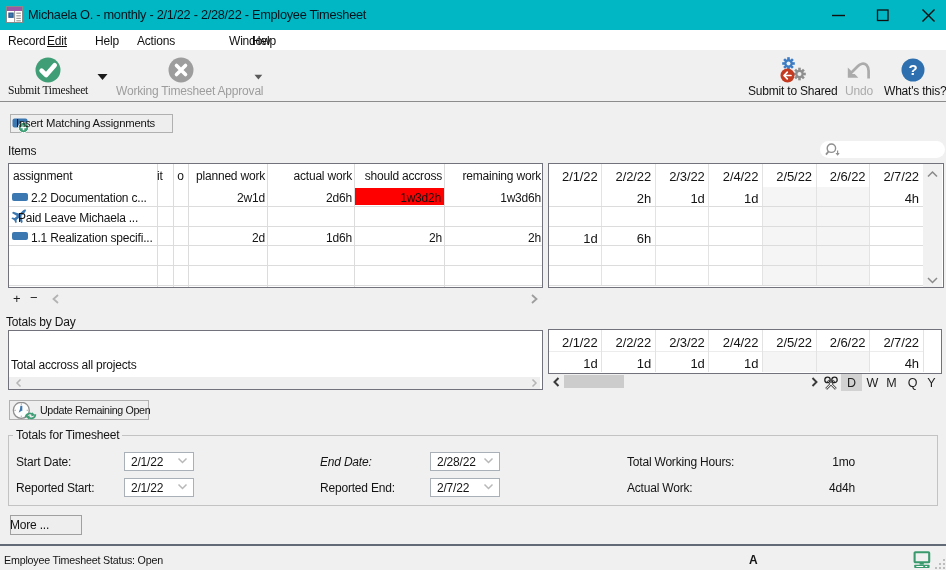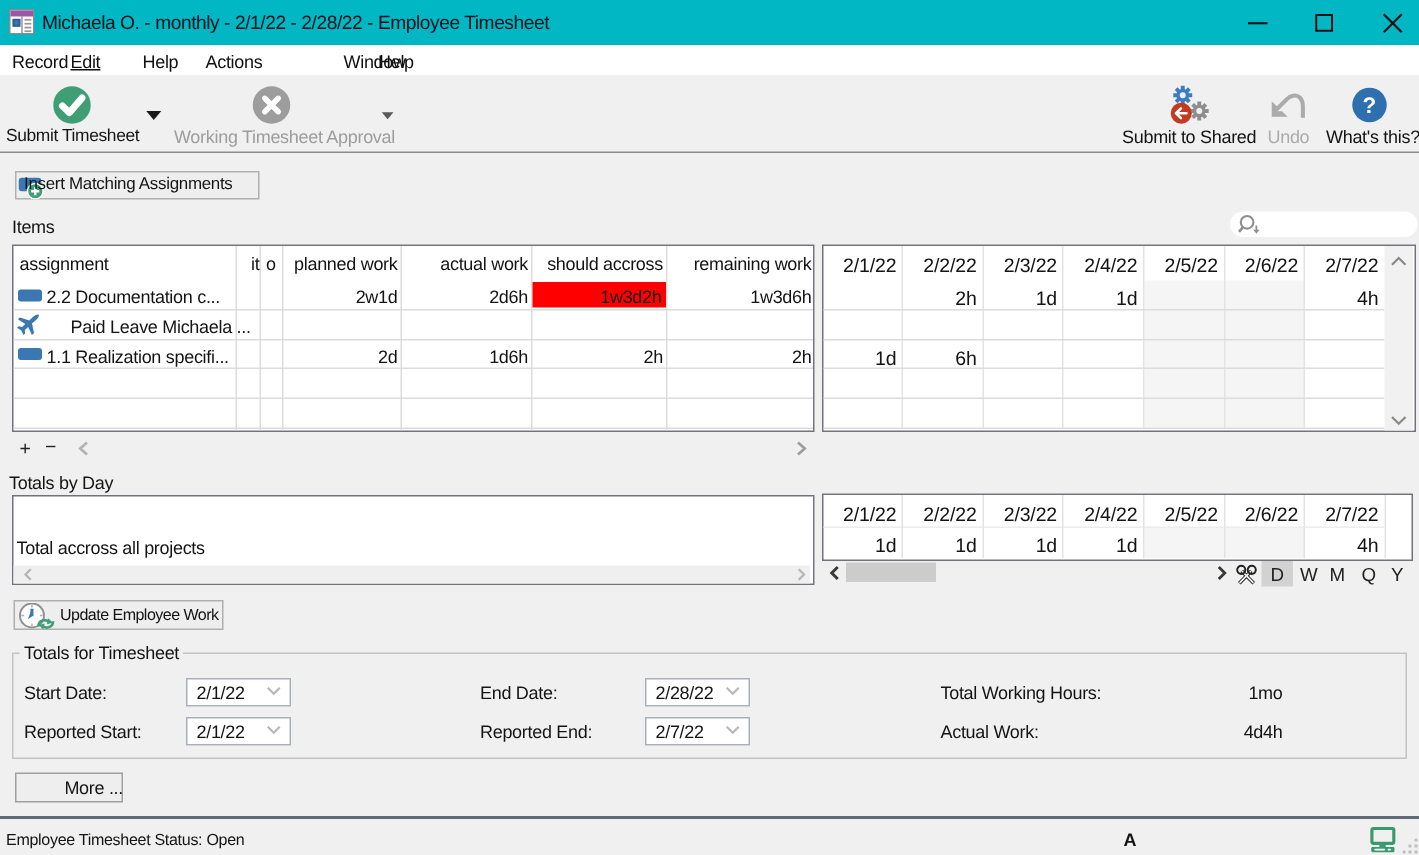--- a/index.html
+++ b/index.html
@@ -41,21 +41,21 @@
   <span class="ab" style="left:137px;">Actions</span>
   <span class="ab" style="left:193px;margin-left:36px;">Window</span>
   <span class="ab" style="left:252px;">Help</span>
 </div>
 
 <div class="ab" style="left:0;top:50px;width:946px;height:51px;background:#f0f0f0;border-bottom:1.5px solid #8c8c8c;"></div>
 <svg class="ab" style="left:35px;top:57px;" width="26" height="26" viewBox="0 0 26 26">
   <circle cx="13" cy="13" r="12.5" fill="#3f9e76"></circle>
   <path d="M6.6 13.6 L11.2 18.1 L19.7 8.3" fill="none" stroke="#fff" stroke-width="4.6" stroke-linecap="round" stroke-linejoin="round"></path>
 </svg>
-<div class="ab t" style="left:4px;top:84px;width:88px;text-align:center;font-size:11.6px;letter-spacing:-0.25px;">Submit Timesheet</div>
+<div class="ab t" style="left:4px;top:84px;width:88px;text-align:center;font-size:11.6px;letter-spacing:-0.25px;font-family:Liberation Serif, serif;">Submit Timesheet</div>
 <svg class="ab" style="left:97px;top:73px;" width="11" height="8">
     <path d="M0.5 1 L10.5 1 L5.5 7 Z" fill="#1a1a1a"></path>
   </svg>
 
 <svg class="ab" style="left:168px;top:57px;" width="26" height="26" viewBox="0 0 26 26">
   <circle cx="13" cy="13" r="12.5" fill="#9d9d9d"></circle>
   <path d="M8.5 8.5 L17.5 17.5 M17.5 8.5 L8.5 17.5" fill="none" stroke="#fff" stroke-width="3.6" stroke-linecap="round"></path>
 </svg>
 <div class="ab t" style="left:116px;top:84px;width:130px;text-align:center;color:#9d9d9d;">Working Timesheet Approval</div>
 <svg class="ab" style="left:254px;top:74px;" width="9" height="7">
@@ -126,41 +126,41 @@
 <div class="ab gl" style="left:354px;top:164px;width:1px;height:123px;"></div>
 <div class="ab gl" style="left:444px;top:164px;width:1px;height:123px;"></div>
 
 <div class="ab gl" style="left:9px;top:206px;width:533px;height:1px;"></div>
 <div class="ab gl" style="left:9px;top:226px;width:533px;height:1px;"></div>
 <div class="ab gl" style="left:9px;top:245px;width:533px;height:1px;"></div>
 <div class="ab gl" style="left:9px;top:265px;width:533px;height:1px;"></div>
 <div class="ab gl" style="left:9px;top:285px;width:533px;height:1px;"></div>
 
 <div class="ab t" style="left:13px;top:169px;">assignment</div>
-<div class="ab t" style="left:157px;top:169px;width:16px;text-align:right;">it</div>
+<div class="ab t" style="left:157px;top:169px;width:16px;text-align:left;">it</div>
 <div class="ab t" style="left:173px;top:169px;width:15px;text-align:center;">o</div>
 <div class="ab t rt" style="left:188px;top:169px;width:77px;">planned work</div>
 <div class="ab t rt" style="left:267px;top:169px;width:85px;">actual work</div>
 <div class="ab t rt" style="left:354px;top:169px;width:88px;">should accross</div>
 <div class="ab t rt" style="left:444px;top:169px;width:97px;">remaining work</div>
 
 <rect class="ab" style="left:12px;top:192.5px;width:16px;height:8px;border-radius:2px;background:#3b77b0;"></rect>
 <div class="ab t" style="left:31px;top:191px;">2.2 Documentation c...</div>
 <div class="ab t rt" style="left:188px;top:191px;width:77px;">2w1d</div>
 <div class="ab t rt" style="left:267px;top:191px;width:85px;">2d6h</div>
 <div class="ab" style="left:355px;top:188px;width:89px;height:16.5px;background:#fe0000;"></div>
 <div class="ab t rt" style="left:355px;top:191px;width:86px;">1w3d2h</div>
 <div class="ab t rt" style="left:444px;top:191px;width:97px;">1w3d6h</div>
 
 <svg class="ab" style="left:9px;top:206px;" width="21" height="19" viewBox="0 0 21 19">
   <g transform="rotate(-42 10.5 9.5)">
     <path d="M19 9.5 c0 .75 -1.8 1.4 -3.2 1.4 l-4.1 0 l-3.2 5.6 l-1.9 0 l1.65 -5.6 l-3 0 l-1.4 1.85 l-1.4 0 l0.92 -3.25 l-0.92 -3.25 l1.4 0 l1.4 1.85 l3 0 l-1.65 -5.6 l1.9 0 l3.2 5.6 l4.1 0 c1.4 0 3.2 .65 3.2 1.4 z" fill="#3b77b0"></path>
   </g>
 </svg>
-<div class="ab t" style="left:47px;top:211px;">Paid Leave Michaela ...</div>
+<div class="ab t" style="left:18px;top:211px;">Paid Leave Michaela ...</div>
 
 <rect class="ab" style="left:12px;top:231.5px;width:16px;height:8px;border-radius:2px;background:#3b77b0;"></rect>
 <div class="ab t" style="left:31px;top:230.5px;">1.1 Realization specifi...</div>
 <div class="ab t rt" style="left:188px;top:230.5px;width:77px;">2d</div>
 <div class="ab t rt" style="left:267px;top:230.5px;width:85px;">1d6h</div>
 <div class="ab t rt" style="left:354px;top:230.5px;width:88px;">2h</div>
 <div class="ab t rt" style="left:444px;top:230.5px;width:97px;">2h</div>
 
 <div class="ab" style="left:548px;top:163px;width:394px;height:123px;background:#fff;border:1px solid #72727c;"></div>
 <div class="ab" style="left:763px;top:187px;width:107px;height:99px;background:#f5f5f5;"></div>
@@ -279,33 +279,33 @@
   </g>
   <path d="M10.3 3.6 L10.3 8.9 L7.6 10.8 Z" fill="#3b77b0"></path>
   <line x1="10.3" y1="3.8" x2="10.3" y2="8.8" stroke="#3b77b0" stroke-width="2"></line>
   <g fill="none" stroke="#3f9e76" stroke-width="1.7">
     <path d="M14.6 15.6 a4.1 4.1 0 0 1 7.3 -2.6"></path>
     <path d="M24.4 12.2 a4.1 4.1 0 0 1 -7.3 2.6"></path>
   </g>
   <path d="M21.1 10.2 L24.3 13.2 L20.3 14.2 Z" fill="#3f9e76"></path>
   <path d="M17.9 17.6 L14.7 14.6 L18.7 13.6 Z" fill="#3f9e76"></path>
 </svg>
-<div class="ab t" style="left:40px;top:404px;font-size:10.7px;letter-spacing:-0.35px;">Update Employee Work</div>
+<div class="ab t" style="left:40px;top:404px;font-size:10.7px;letter-spacing:-0.35px;">Update Remaining Open</div>
 
 <div class="ab" style="left:8px;top:435px;width:928px;height:69px;border:1px solid #c3c3c3;"></div>
 <div class="ab t" style="left:13px;top:428px;background:#f0f0f0;padding:0 3px;">Totals for Timesheet</div>
 
 <div class="ab t" style="left:16px;top:455px;">Start Date:</div>
 <div class="ab" style="left:124px;top:452px;width:68px;height:17px;background:#fff;border:1px solid #aab0b8;"></div>
 <div class="ab t" style="left:131px;top:455px;">2/1/22</div>
 <svg class="ab" style="left:176px;top:456px;" width="13" height="10">
     <path d="M2.5 2.5 L6.5 6.5 L10.5 2.5" fill="none" stroke="#b8b8b8" stroke-width="1.5"></path>
   </svg>
 
-<div class="ab t" style="left:320px;top:455px;">End Date:</div>
+<div class="ab t" style="left:320px;top:455px;font-style:italic;">End Date:</div>
 <div class="ab" style="left:430px;top:452px;width:68px;height:17px;background:#fff;border:1px solid #aab0b8;"></div>
 <div class="ab t" style="left:437px;top:455px;">2/28/22</div>
 <svg class="ab" style="left:482px;top:456px;" width="13" height="10">
     <path d="M2.5 2.5 L6.5 6.5 L10.5 2.5" fill="none" stroke="#b8b8b8" stroke-width="1.5"></path>
   </svg>
 
 <div class="ab t" style="left:627px;top:455px;">Total Working Hours:</div>
 <div class="ab t rt" style="left:755px;top:455px;width:100px;">1mo</div>
 
 <div class="ab t" style="left:16px;top:481px;">Reported Start:</div>
@@ -319,21 +319,21 @@
 <div class="ab" style="left:430px;top:478px;width:68px;height:17px;background:#fff;border:1px solid #aab0b8;"></div>
 <div class="ab t" style="left:437px;top:481px;">2/7/22</div>
 <svg class="ab" style="left:482px;top:482px;" width="13" height="10">
     <path d="M2.5 2.5 L6.5 6.5 L10.5 2.5" fill="none" stroke="#b8b8b8" stroke-width="1.5"></path>
   </svg>
 
 <div class="ab t" style="left:627px;top:481px;">Actual Work:</div>
 <div class="ab t rt" style="left:755px;top:481px;width:100px;">4d4h</div>
 
 <div class="ab" style="left:10px;top:515px;width:70px;height:18px;background:#eeeeee;border:1px solid #a0a0a0;"></div>
-<div class="ab t" style="left:10px;top:518px;width:72px;text-align:right;">More ...</div>
+<div class="ab t" style="left:10px;top:518px;width:72px;text-align:left;">More ...</div>
 
 <div class="ab" style="left:0;top:544px;width:946px;height:2px;background:#636a77;"></div>
 <div class="ab t" style="left:4px;top:554px;font-size:10.7px;">Employee Timesheet Status: Open</div>
 <div class="ab t" style="left:749px;top:553px;font-weight:bold;">A</div>
 <svg class="ab" style="left:913px;top:551px;" width="18" height="18" viewBox="0 0 18 18">
   <rect x="1.6" y="1.3" width="14.6" height="9.9" fill="none" stroke="#3a9a6e" stroke-width="2.1" rx="0.8"></rect>
   <rect x="6.6" y="11.2" width="4.2" height="2.5" fill="#3a9a6e"></rect>
   <rect x="1.2" y="13.7" width="15.4" height="3.4" fill="#3a9a6e" rx="0.8"></rect>
   <rect x="3.2" y="14.9" width="7.2" height="1.1" fill="#fff" rx="0.5"></rect>
   <rect x="12.1" y="14.9" width="2.2" height="1.1" fill="#fff" rx="0.5"></rect>

